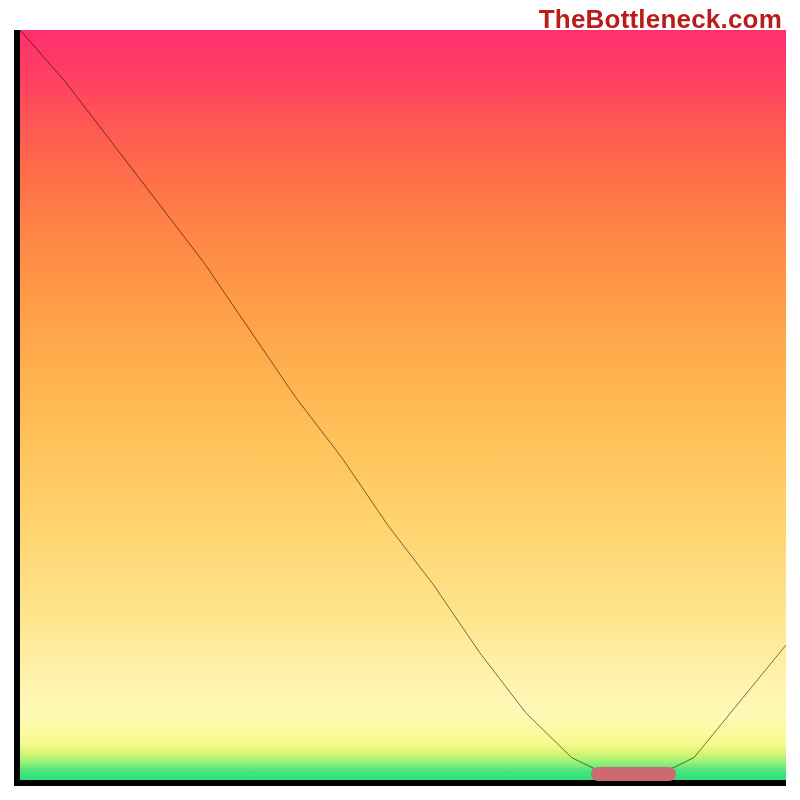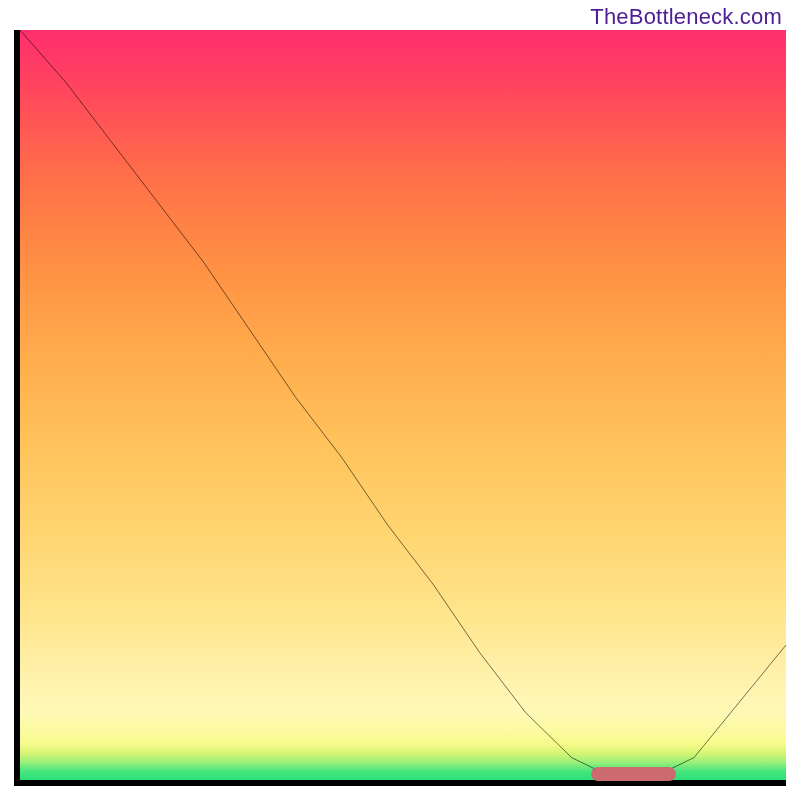--- a/index.html
+++ b/index.html
@@ -7,23 +7,23 @@
     width: 800px;
     height: 800px;
     background: #ffffff;
     position: relative;
     font-family: Arial, Helvetica, sans-serif;
   }
   .watermark {
     position: absolute;
     top: 4px;
     right: 18px;
-    font-size: 22px;
-    font-weight: 400;
-    color: #4c1d95;
+    font-size: 26px;
+    font-weight: 700;
+    color: #b91c1c;
     letter-spacing: 0.2px;
   }
   .plot-frame {
     position: absolute;
     left: 14px;
     top: 30px;
     width: 772px;
     height: 756px;
     border-left: 6px solid #000;
     border-bottom: 6px solid #000;

